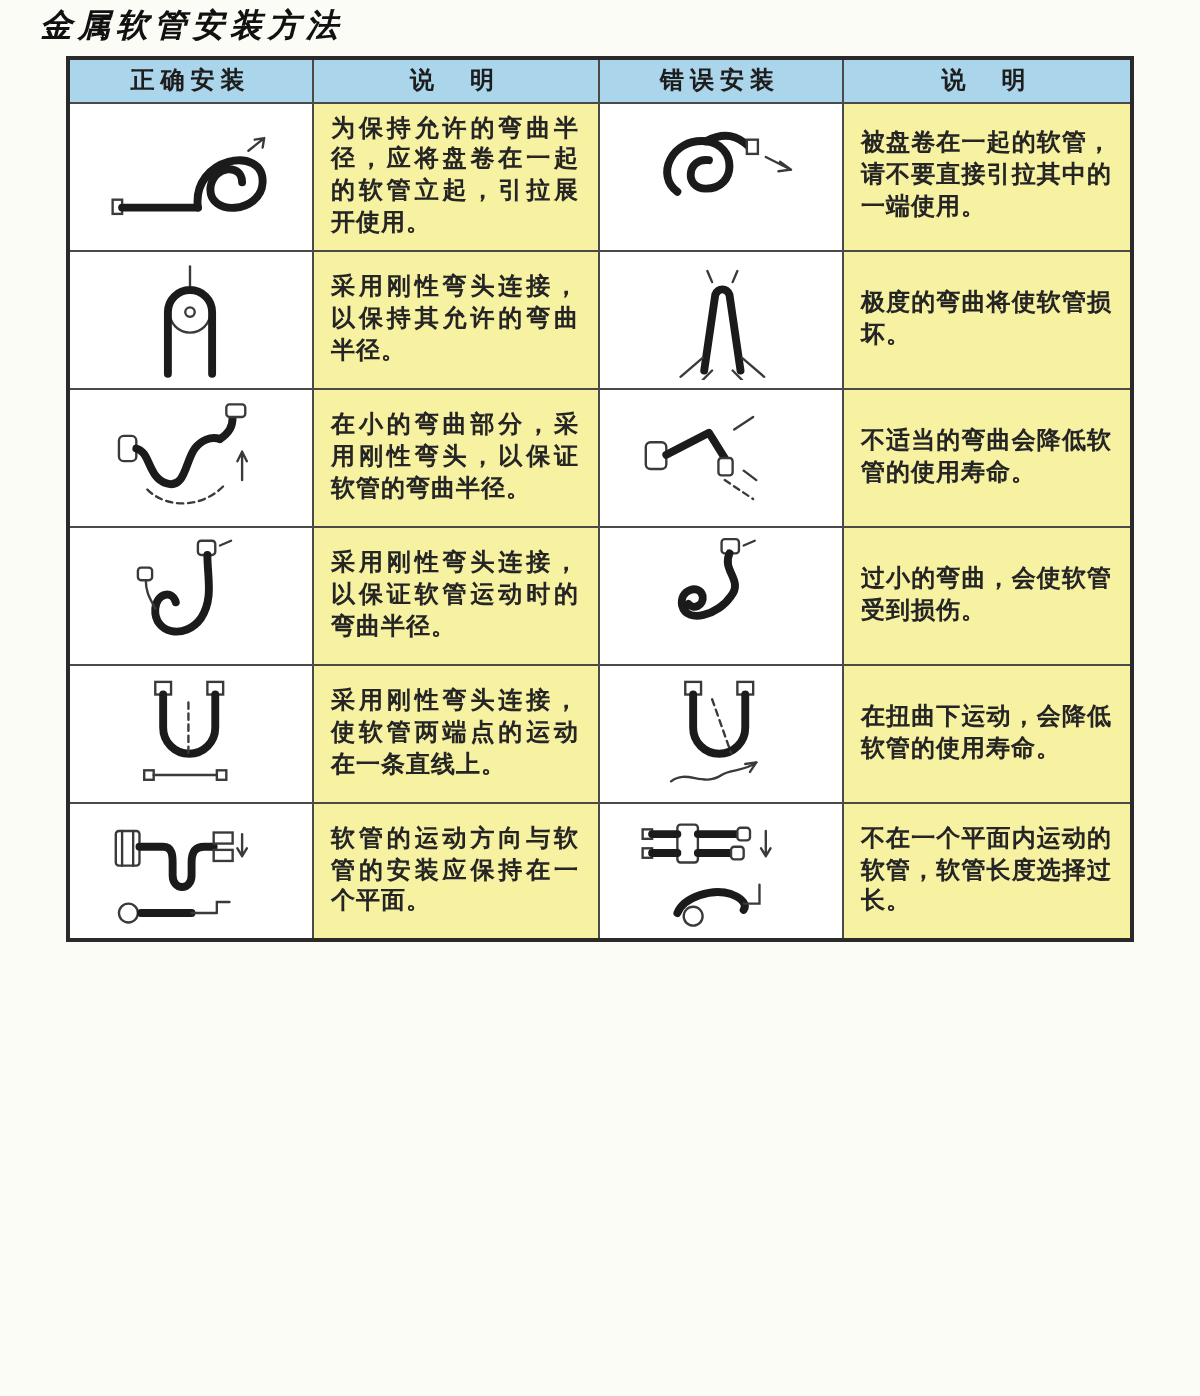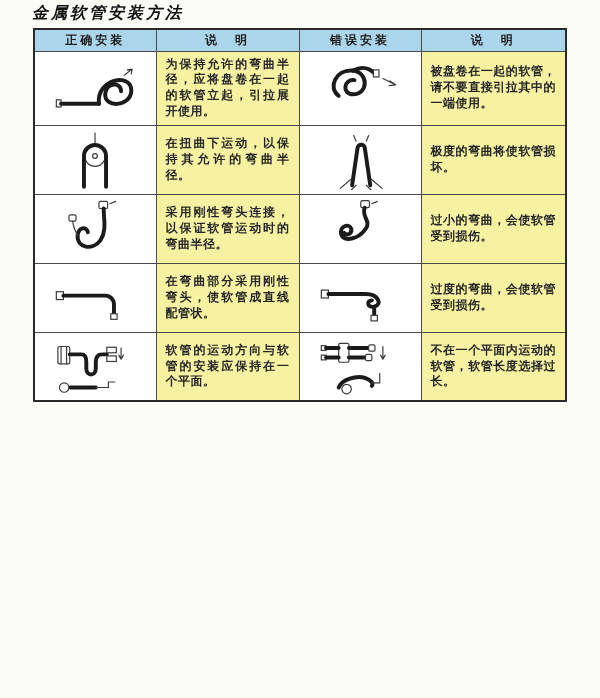--- a/index.html
+++ b/index.html
@@ -12,21 +12,21 @@
   *{box-sizing:border-box;margin:0;padding:0;}
   html,body{width:600px;height:698px;}
   body{
     background:var(--page-bg);
     font-family:"Liberation Sans",sans-serif;
     position:relative;
     overflow:hidden;
   }
   .title{
     position:absolute;
-    left:32px;top:3px;
+    left:20px;top:3px;
     font-size:16px;
     font-weight:bold;
     font-style:italic;
     letter-spacing:3px;
     color:#111;
   }
   table.install-table{
     position:absolute;
     left:33px;top:28px;
     width:532px;
@@ -244,55 +244,69 @@
           </svg></td>
         <td class="desc-cell">
           <div class="desc-text">被盘卷在一起的软管，请不要直接引拉其中的一端使用。</div>
         </td>
       </tr>
       <tr class="body-row">
         <td class="img-cell"><svg class="sketch" viewBox="0 0 110 76">
             <use href="#sym-semicircular-pulley"></use>
           </svg></td>
         <td class="desc-cell">
-          <div class="desc-text">在扭曲下运动，以保持其允许的弯曲半径。</div>
+          <div class="desc-text">采用刚性弯头连接，以保持其允许的弯曲半径。</div>
         </td>
         <td class="img-cell"><svg class="sketch" viewBox="0 0 110 76">
             <use href="#sym-extreme-bend"></use>
           </svg></td>
         <td class="desc-cell">
           <div class="desc-text">极度的弯曲将使软管损坏。</div>
         </td>
       </tr>
       <tr class="body-row">
         <td class="img-cell"><svg class="sketch" viewBox="0 0 110 76">
+            <use href="#sym-rigid-elbow-small-bend"></use>
+          </svg></td>
+        <td class="desc-cell">
+          <div class="desc-text">在小的弯曲部分，采用刚性弯头，以保证软管的弯曲半径。</div>
+        </td>
+        <td class="img-cell"><svg class="sketch" viewBox="0 0 110 76">
+            <use href="#sym-improper-bend"></use>
+          </svg></td>
+        <td class="desc-cell">
+          <div class="desc-text">不适当的弯曲会降低软管的使用寿命。</div>
+        </td>
+      </tr>
+      <tr class="body-row">
+        <td class="img-cell"><svg class="sketch" viewBox="0 0 110 76">
             <use href="#sym-rigid-elbow-connect"></use>
           </svg></td>
         <td class="desc-cell">
           <div class="desc-text">采用刚性弯头连接，以保证软管运动时的弯曲半径。</div>
         </td>
         <td class="img-cell"><svg class="sketch" viewBox="0 0 110 76">
             <use href="#sym-bend-too-small"></use>
           </svg></td>
         <td class="desc-cell">
           <div class="desc-text">过小的弯曲，会使软管受到损伤。</div>
         </td>
       </tr>
       <tr class="body-row">
         <td class="img-cell"><svg class="sketch" viewBox="0 0 110 76">
-            <use href="#sym-straight-pipe-elbow"></use>
-          </svg></td>
-        <td class="desc-cell">
-          <div class="desc-text">在弯曲部分采用刚性弯头，使软管成直线配管状。</div>
-        </td>
-        <td class="img-cell"><svg class="sketch" viewBox="0 0 110 76">
-            <use href="#sym-over-bend"></use>
-          </svg></td>
-        <td class="desc-cell">
-          <div class="desc-text">过度的弯曲，会使软管受到损伤。</div>
+            <use href="#sym-u-straight-motion"></use>
+          </svg></td>
+        <td class="desc-cell">
+          <div class="desc-text">采用刚性弯头连接，使软管两端点的运动在一条直线上。</div>
+        </td>
+        <td class="img-cell"><svg class="sketch" viewBox="0 0 110 76">
+            <use href="#sym-u-twisted-motion"></use>
+          </svg></td>
+        <td class="desc-cell">
+          <div class="desc-text">在扭曲下运动，会降低软管的使用寿命。</div>
         </td>
       </tr>
       <tr class="body-row">
         <td class="img-cell"><svg class="sketch" viewBox="0 0 110 76">
             <use href="#sym-same-plane-motion"></use>
           </svg></td>
         <td class="desc-cell">
           <div class="desc-text">软管的运动方向与软管的安装应保持在一个平面。</div>
         </td>
         <td class="img-cell"><svg class="sketch" viewBox="0 0 110 76">

